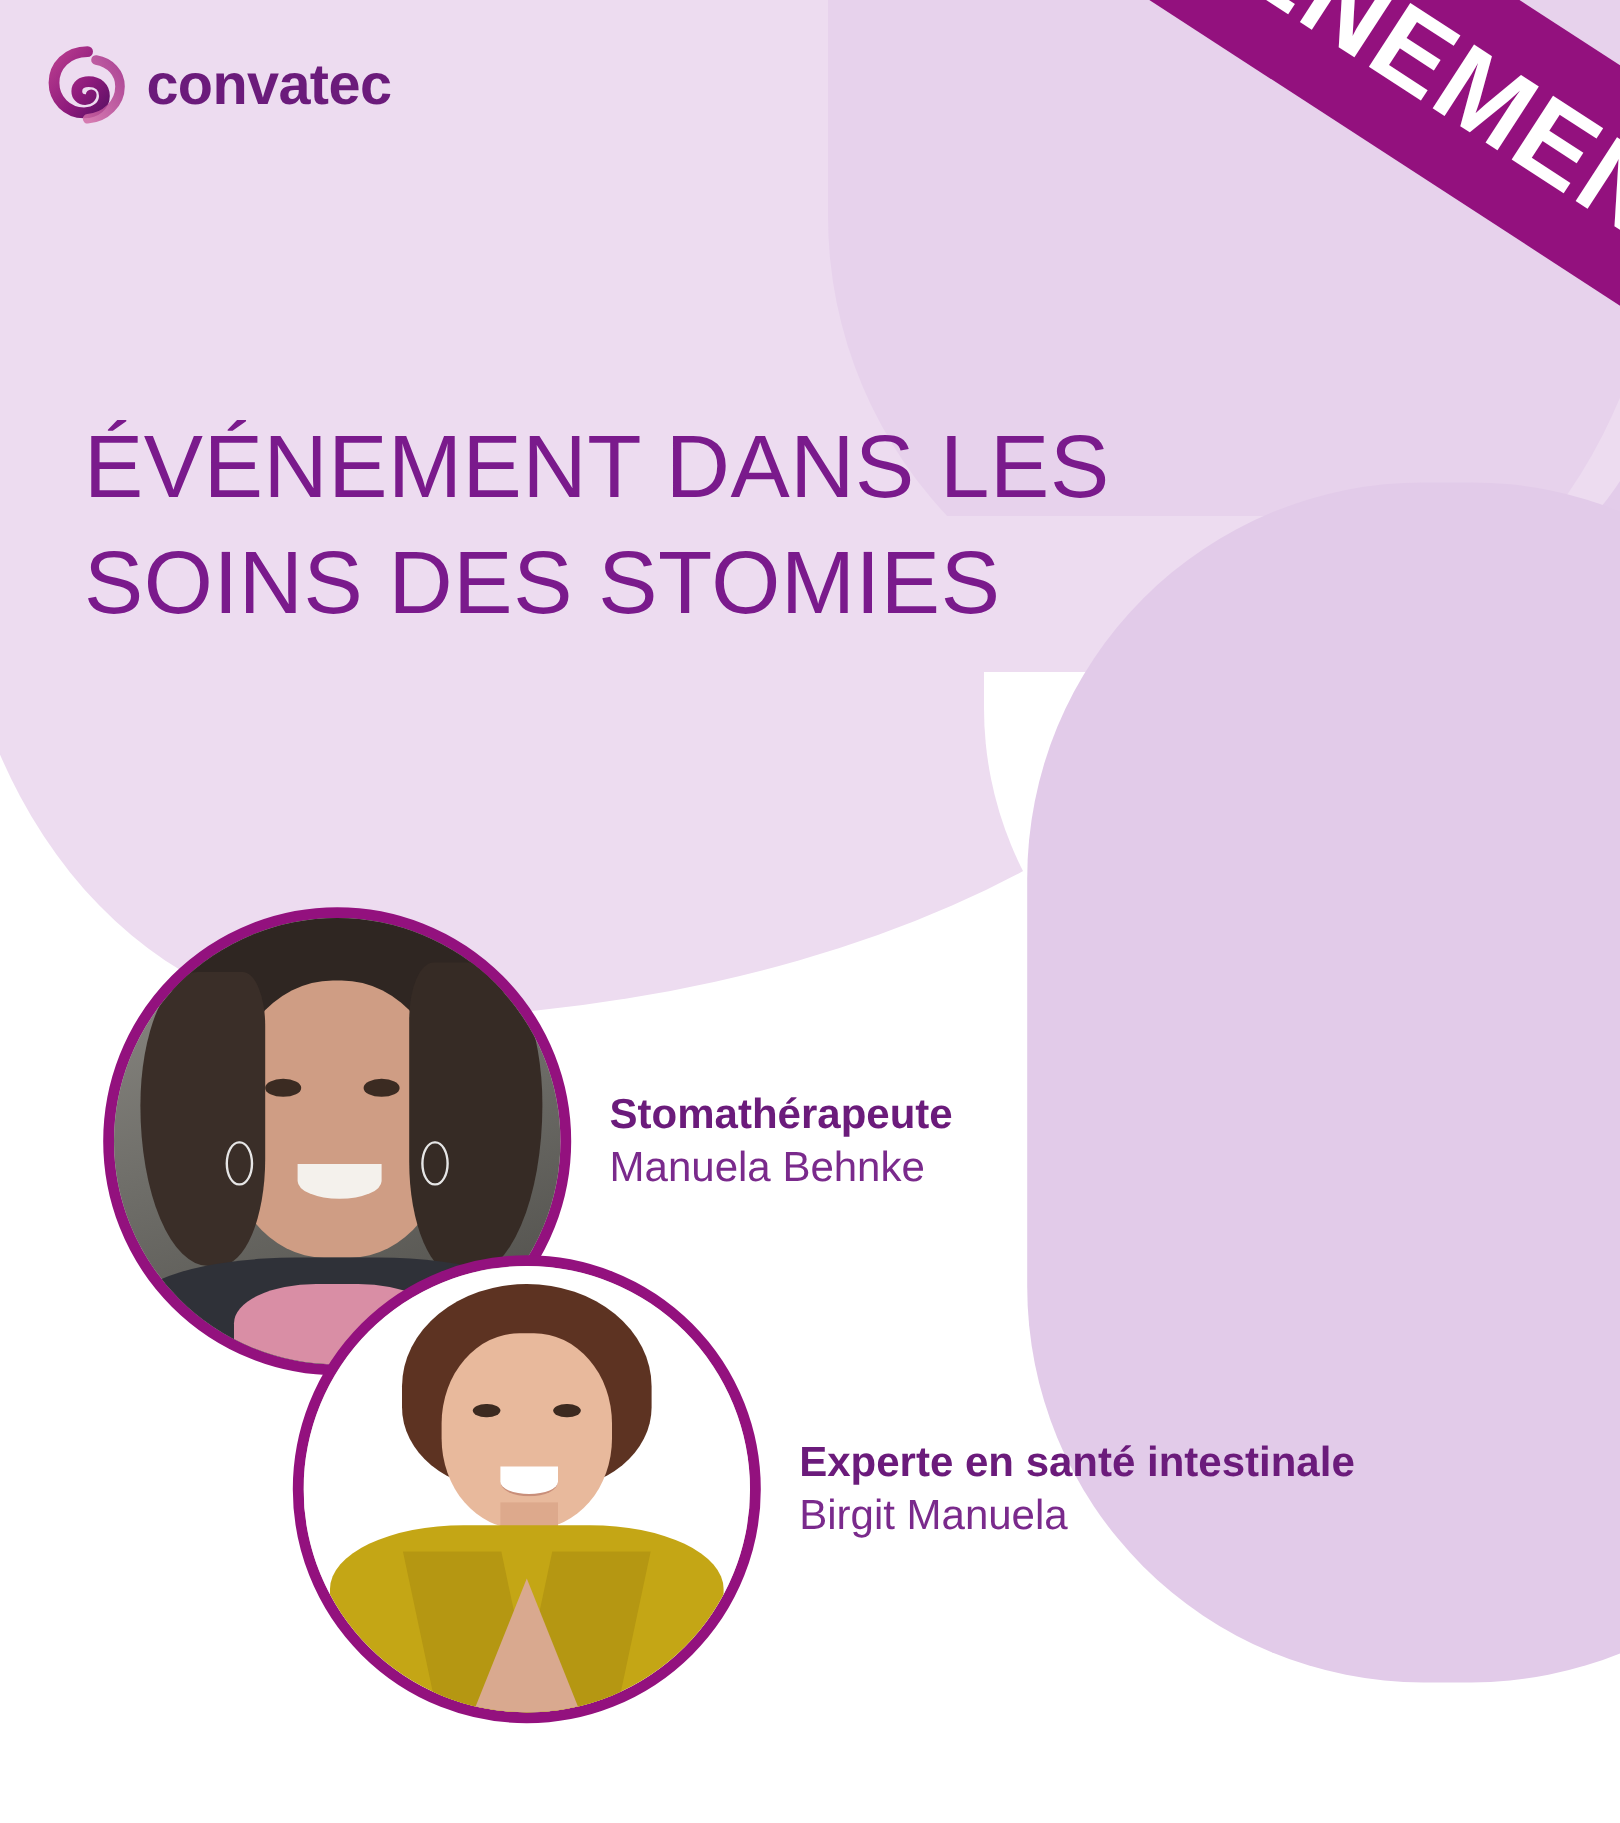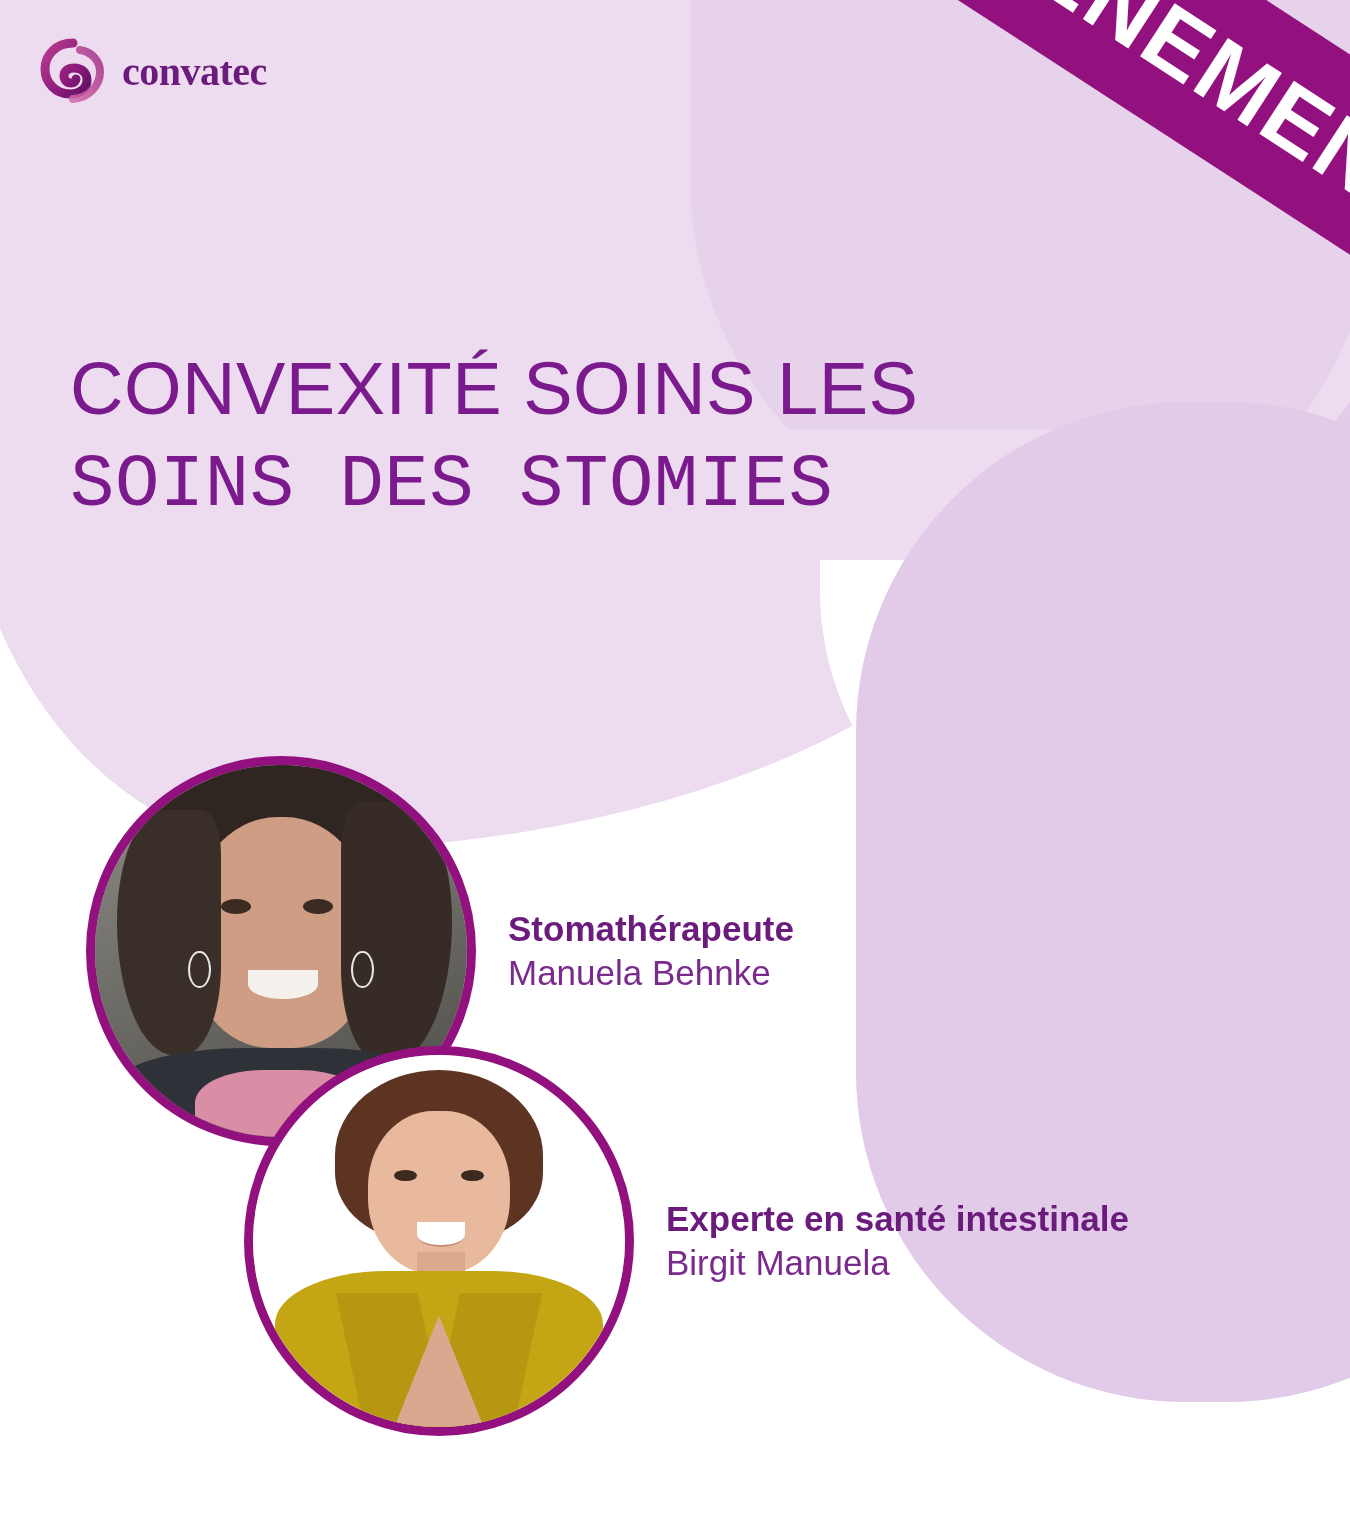--- a/index.html
+++ b/index.html
@@ -115,41 +115,40 @@
     align-items: center;
     gap: 16px;
     z-index: 6;
   }
   .logo-mark {
     position: relative;
     width: 66px;
     height: 66px;
   }
   .logo-text {
-    font-size: 40px;
+    font-size: 48px;
     font-weight: bold;
     color: #6b1b7b;
     letter-spacing: -0.5px;
-    font-family: Liberation Serif, serif;
   }
 
   
   .headline {
     position: absolute;
     left: 70px;
     top: 290px;
     width: 1060px;
     z-index: 5;
     color: #7a1a8c;
     font-size: 74px;
     line-height: 1.32;
     font-weight: normal;
     letter-spacing: 0.5px;
   }
-  .headline .l2 { display: block; font-family: Liberation Mono, monospace; }
+  .headline .l2 { display: block; }
 
   
   .speaker {
     position: absolute;
     display: flex;
     align-items: center;
     z-index: 7;
   }
   .speaker-1 { left: 86px; top: 756px; }
   .speaker-2 { left: 244px; top: 1046px; }
@@ -245,21 +244,21 @@
           </linearGradient>
         </defs>
         <path d="M33 5 C16 5 5 17 5 31 C5 45 16 56 30 56 C40 56 47 50 47 42 C47 35 42 30 34 30 C28 30 24 33 24 38 C24 42 27 45 31 45 C34 45 36 43 36 41" fill="none" stroke="url(#g1)" stroke-width="9" stroke-linecap="round"></path>
         <path d="M40 12 C52 14 60 23 60 34 C60 48 48 60 33 61" fill="none" stroke="url(#g2)" stroke-width="8" stroke-linecap="round" opacity="0.85"></path>
       </svg>
     </span>
     <span class="logo-text">convatec</span>
   </div>
 
   <h1 class="headline">
-    <span class="l1">CONVEXITÉ SOINS LES</span>
+    <span class="l1">ÉVÉNEMENT DANS LES</span>
     <span class="l2">SOINS DES STOMIES</span>
   </h1>
 
   <div class="speaker speaker-1">
     <div class="avatar avatar-1">
       <div class="p1-bg"></div>
       <div class="p1-hair"></div>
       <div class="p1-face"></div>
       <div class="p1-hair-l"></div>
       <div class="p1-hair-r"></div>

